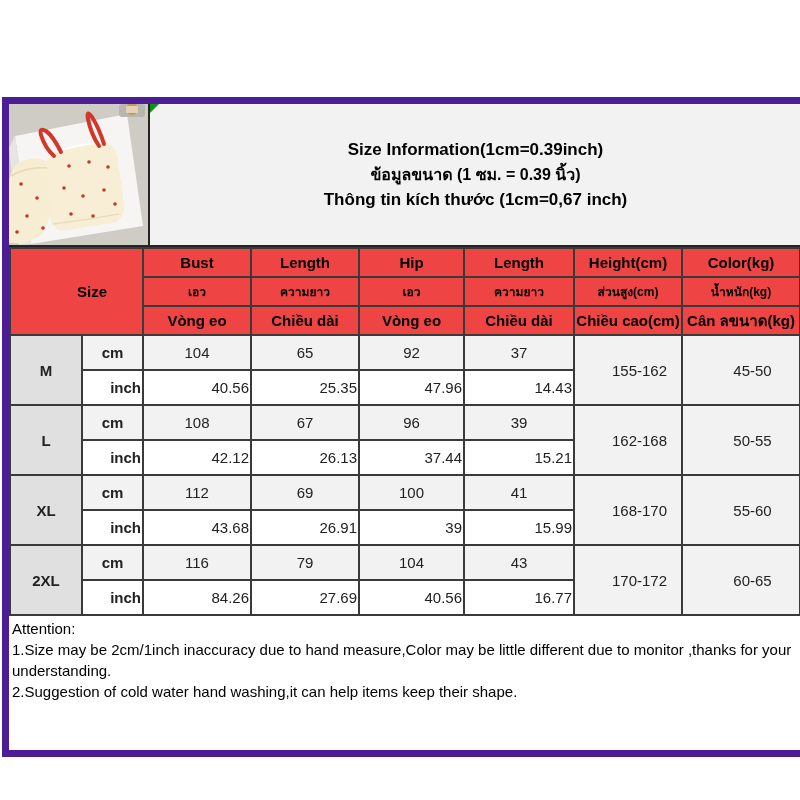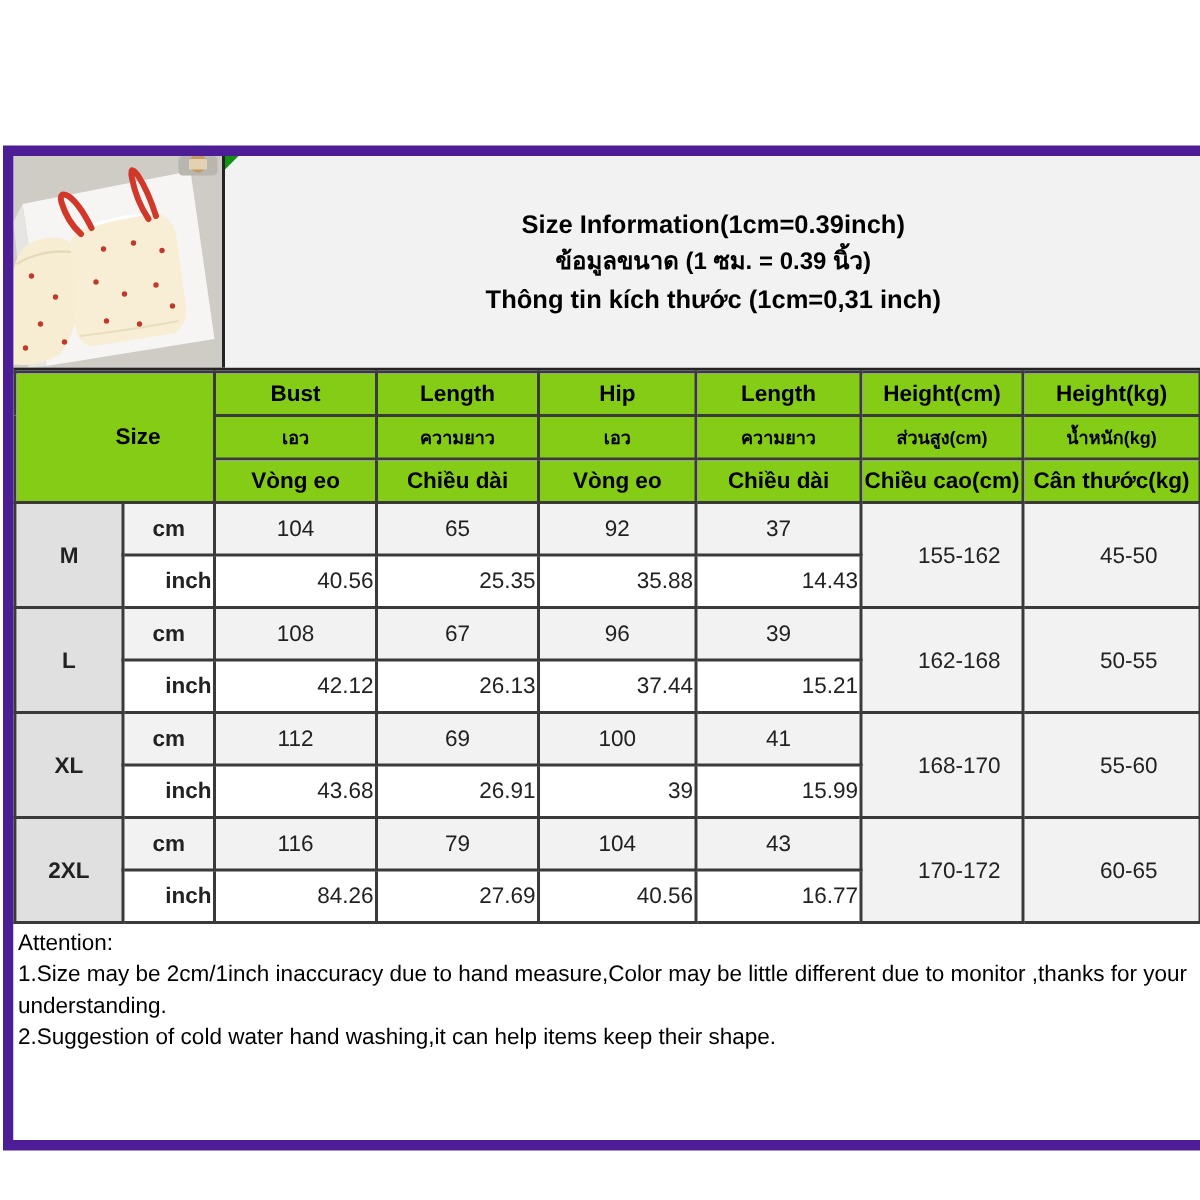--- a/index.html
+++ b/index.html
@@ -24,32 +24,32 @@
   .title-en,.title-vi{font-size:17px;font-weight:bold;}
   .title-th{font-size:16px;font-weight:bold;}
   .green-corner{
     position:absolute;top:0;left:0;width:0;height:0;
     border-top:9px solid #149114;border-right:9px solid transparent;
   }
   
   table{border-collapse:collapse;width:100%;table-layout:fixed;}
   td{border:2px solid #3a3a3a;text-align:center;vertical-align:middle;
      overflow:hidden;white-space:nowrap;}
-  tr.hrow td{height:25px;background:#84cc16;font-weight:bold;font-size:15px;}
+  tr.hrow td{height:25px;background:#ef4444;font-weight:bold;font-size:15px;}
   tr.hrow.th-row td{font-size:12px;}
   tr.data td{height:31px;font-size:15px;color:#222;}
   tr.row-cm td{background:#f2f2f2;}
   tr.row-inch td{background:#ffffff;text-align:right;}
   td.size-corner{background:#e0e0e0;font-size:27px;font-weight:bold;padding-left:32px;}
   td.size-cell{background:#e0e0e0 !important;font-weight:bold;font-size:16px;}
   td.unit{font-weight:bold;margin-top:39px;}
   td.range{background:#f2f2f2 !important;padding-left:24px;}
   
   .attention{
-    min-height:120px;padding:2px 6px 22px 3px;font-size:15px;line-height:21px;
+    min-height:120px;padding:2px 6px 12px 3px;font-size:15px;line-height:21px;
     background:#fff;
   }
   .attention .att-line{white-space:normal;}
 </style>
 </head>
 <body>
 
 <div class="sheet">
 
   <div class="top-strip">
@@ -88,21 +88,21 @@
 
         <rect x="110" y="0" width="26" height="13" rx="3" fill="#b9b6b0"></rect>
         <circle cx="123" cy="5" r="6" fill="#c59a5f"></circle>
         <rect x="117" y="2" width="12" height="7" rx="1" fill="#efe8d8" opacity="0.7"></rect>
       </svg>
     </div>
     <div class="title-cell">
       <div class="green-corner"></div>
       <div class="title-en">Size Information(1cm=0.39inch)</div>
       <div class="title-th">ข้อมูลขนาด (1 ซม. = 0.39 นิ้ว)</div>
-      <div class="title-vi">Thông tin kích thước (1cm=0,31 inch)</div>
+      <div class="title-vi">Thông tin kích thước (1cm=0,67 inch)</div>
     </div>
   </div>
 
   <table>
     <colgroup>
       <col style="width:72px">
         <col style="width:61px">
       <col style="width:108px">
         <col style="width:108px">
       <col style="width:105px">
@@ -111,54 +111,54 @@
         <col>
     </colgroup>
     <tbody>
       <tr class="hrow">
         <td class="size-corner" rowspan="3" colspan="2">Size</td>
         <td>Bust</td>
         <td>Length</td>
         <td>Hip</td>
         <td>Length</td>
         <td>Height(cm)</td>
-        <td>Height(kg)</td>
+        <td>Color(kg)</td>
       </tr>
       <tr class="hrow th-row">
         <td>เอว</td>
         <td>ความยาว</td>
         <td>เอว</td>
         <td>ความยาว</td>
         <td>ส่วนสูง(cm)</td>
         <td>น้ำหนัก(kg)</td>
       </tr>
       <tr class="hrow">
         <td>Vòng eo</td>
         <td>Chiều dài</td>
         <td>Vòng eo</td>
         <td>Chiều dài</td>
         <td>Chiều cao(cm)</td>
-        <td>Cân thước(kg)</td>
+        <td>Cân ลขนาด(kg)</td>
       </tr>
 
       <tr class="data row-cm">
         <td class="size-cell" rowspan="2">M</td>
         <td class="unit">cm</td>
         <td>104</td>
         <td>65</td>
         <td>92</td>
         <td>37</td>
         <td class="range" rowspan="2">155-162</td>
         <td class="range" rowspan="2">45-50</td>
       </tr>
       <tr class="data row-inch">
         <td class="unit">inch</td>
         <td>40.56</td>
         <td>25.35</td>
-        <td>35.88</td>
+        <td>47.96</td>
         <td>14.43</td>
       </tr>
 
       <tr class="data row-cm">
         <td class="size-cell" rowspan="2">L</td>
         <td class="unit">cm</td>
         <td>108</td>
         <td>67</td>
         <td>96</td>
         <td>39</td>

